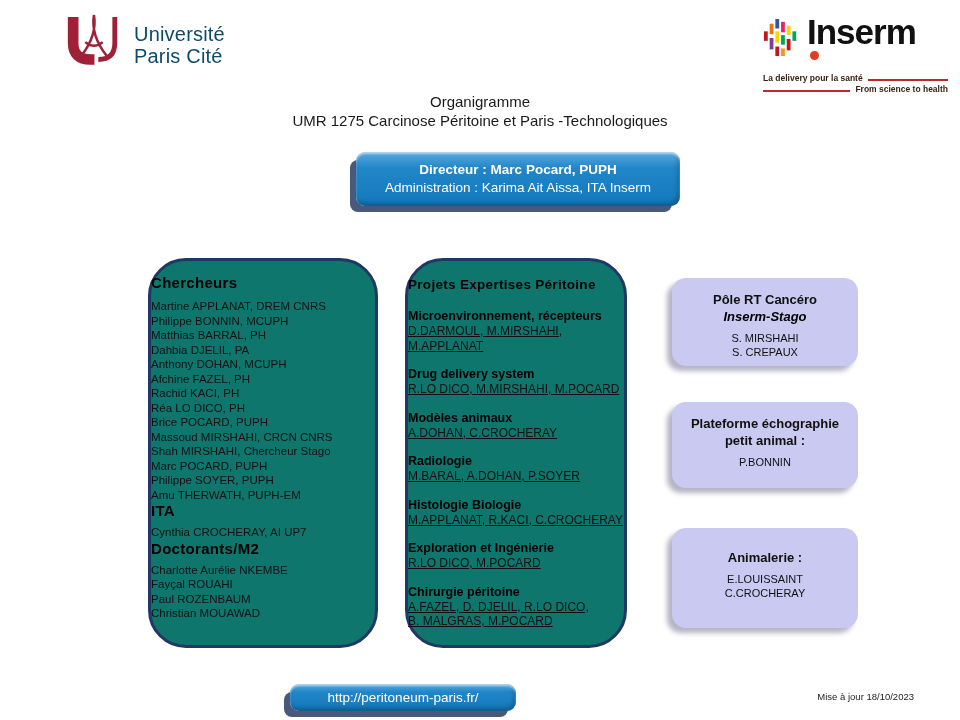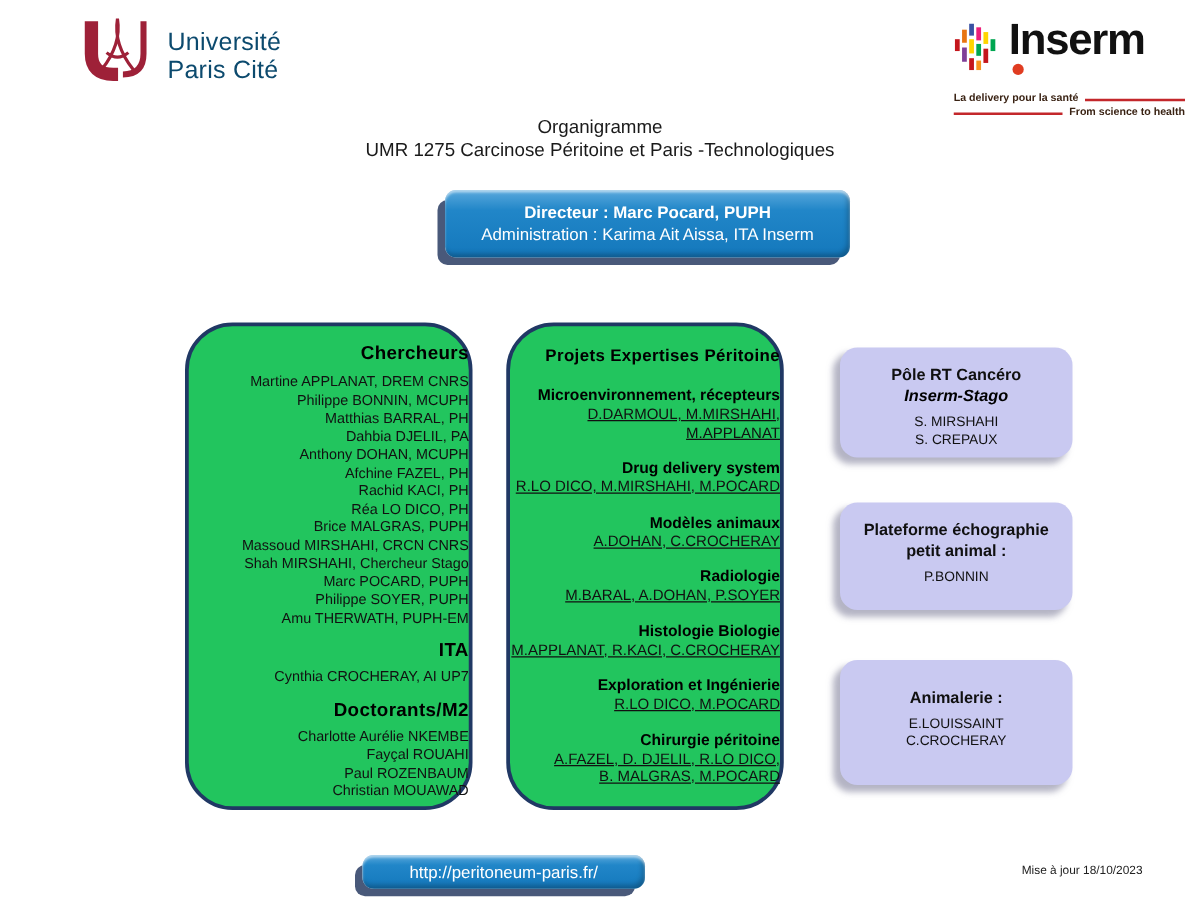--- a/index.html
+++ b/index.html
@@ -26,29 +26,29 @@
   .blue3d{
     background:linear-gradient(180deg,#5aa9dd 0%,#2186c8 30%,#1478bc 100%);
     border-radius:9px;color:#fff;
     box-shadow:-7px 7px 0 -1px #49597a, inset 0 2px 2px rgba(255,255,255,.55), inset -2px -3px 4px rgba(0,0,0,.25);
   }
   .director-box{position:absolute;left:356px;top:152px;width:324px;height:54px;text-align:center;padding-top:9px;box-sizing:border-box;}
   .dir-line1{font-size:13.5px;font-weight:bold;line-height:18px;}
   .dir-line2{font-size:13.5px;line-height:17px;}
   
   .white-box{
-    position:absolute;background:#22c55e;border:3px solid #203864;border-radius:38px;
-    box-sizing:border-box;text-align:right;
+    position:absolute;background:#0f766e;border:3px solid #203864;border-radius:38px;
+    box-sizing:border-box;text-align:left;
   }
   .chercheurs{left:148px;top:258px;width:230px;height:390px;padding-top:13px;}
   .projets{left:405px;top:258px;width:222px;height:390px;padding-top:16px;}
   .box-h{font-size:15px;font-weight:bold;letter-spacing:.3px;}
   .member-list{margin-top:8px;}
   .member-line{font-size:11.5px;line-height:14.5px;color:#111;}
-  .mt{margin-top:10px;}
+  .mt{}
   .sub-list{margin-top:6px;}
   .proj-title{font-size:13.5px;}
   .proj-sections{margin-top:16px;}
   .proj-section{margin-bottom:13px;}
   .proj-heading{font-size:12.5px;font-weight:bold;line-height:16px;}
   .proj-line{font-size:12px;line-height:14.5px;color:#111;text-decoration:underline;}
   
   .side-box{
     position:absolute;left:672px;width:186px;background:#c9c9f1;border-radius:14px;
     box-shadow:-5px 5px 5px rgba(118,118,148,.55);text-align:center;box-sizing:border-box;padding-top:13px;
@@ -131,21 +131,21 @@
     <div class="box-h">Chercheurs</div>
     <div class="member-list">
         <div class="member-line">Martine APPLANAT, DREM CNRS</div>
         <div class="member-line">Philippe BONNIN, MCUPH</div>
         <div class="member-line">Matthias BARRAL, PH</div>
         <div class="member-line">Dahbia DJELIL, PA</div>
         <div class="member-line">Anthony DOHAN, MCUPH</div>
         <div class="member-line">Afchine FAZEL, PH</div>
         <div class="member-line">Rachid KACI, PH</div>
         <div class="member-line">Réa LO DICO, PH</div>
-        <div class="member-line">Brice MALGRAS, PUPH</div>
+        <div class="member-line">Brice POCARD, PUPH</div>
         <div class="member-line">Massoud MIRSHAHI, CRCN CNRS</div>
         <div class="member-line">Shah MIRSHAHI, Chercheur Stago</div>
         <div class="member-line">Marc POCARD, PUPH</div>
         <div class="member-line">Philippe SOYER, PUPH</div>
         <div class="member-line">Amu THERWATH, PUPH-EM</div>
       </div>
     <div class="box-h mt">ITA</div>
     <div class="sub-list">
         <div class="member-line">Cynthia CROCHERAY, AI UP7</div>
       </div>

